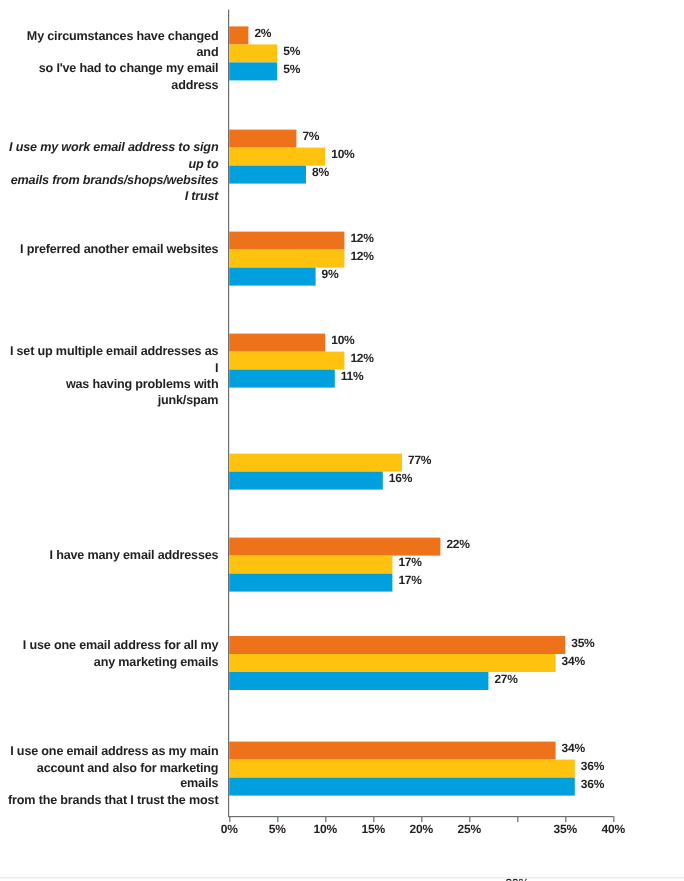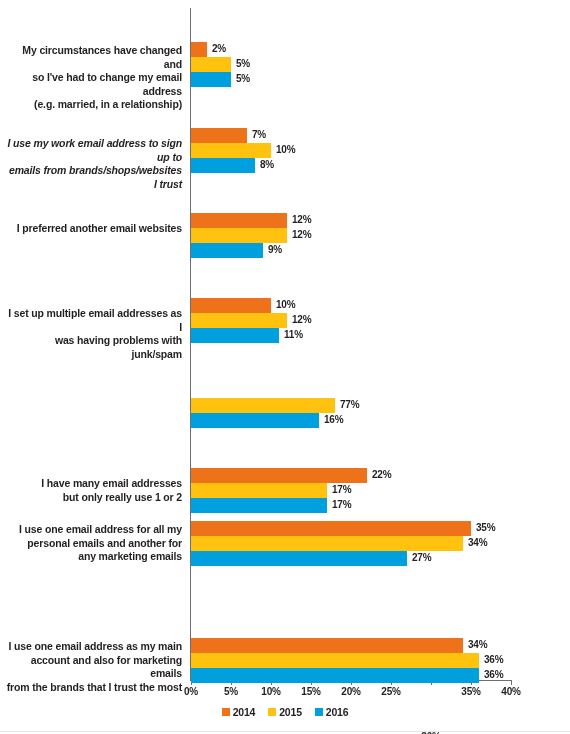--- a/index.html
+++ b/index.html
@@ -55,21 +55,20 @@
     transform: translateX(-50%);
     white-space: nowrap;
     letter-spacing: -0.2px;
   }
 
   
   .cat-group {
     position: absolute;
     left: 0;
     width: 570px;
-    margin-top: 20px;
   }
   .cat-label {
     position: absolute;
     right: 388px;              
     width: 176px;
     text-align: right;
     font-size: 10.5px;
     line-height: 13.5px;
     font-weight: bold;
     color: #231f20;
@@ -160,21 +159,20 @@
       <div class="tick" style="left: 471px;"></div>
       <div class="tick-label" style="left: 471px;">35%</div>
       <div class="tick" style="left: 511px;"></div>
       <div class="tick-label" style="left: 511px;">40%</div>
     </div>
   <div id="groups-layer">
       <div class="cat-group" style="top: 22px; height: 45px;">
         <div class="cat-label" style="top: 2.25px;">
           <div>My circumstances have changed and</div>
           <div>so I've had to change my email address</div>
-          <div>(e.g. married, in a relationship)</div>
         </div>
         <div class="bar-row" style="top: 0px; width: 340px;">
           <div class="bar" style="width: 16px; background: rgb(238, 114, 25);"></div>
           <div class="bar-value" style="left: 21px;">2%</div>
         </div>
         <div class="bar-row" style="top: 15px; width: 340px;">
           <div class="bar" style="width: 40px; background: rgb(255, 194, 14);"></div>
           <div class="bar-value" style="left: 45px;">5%</div>
         </div>
         <div class="bar-row" style="top: 30px; width: 340px;">
@@ -242,39 +240,37 @@
           <div class="bar-value" style="left: 149px;">77%</div>
         </div>
         <div class="bar-row" style="top: 30px; width: 340px;">
           <div class="bar" style="width: 128px; background: rgb(0, 160, 223);"></div>
           <div class="bar-value" style="left: 133px;">16%</div>
         </div>
       </div>
       <div class="cat-group" style="top: 448px; height: 45px;">
         <div class="cat-label" style="top: 9px;">
           <div>I have many email addresses</div>
-          <div>but only really use 1 or 2</div>
         </div>
         <div class="bar-row" style="top: 0px; width: 340px;">
           <div class="bar" style="width: 176px; background: rgb(238, 114, 25);"></div>
           <div class="bar-value" style="left: 181px; text-align: right;">22%</div>
         </div>
         <div class="bar-row" style="top: 15px; width: 340px;">
           <div class="bar" style="width: 136px; background: rgb(255, 194, 14);"></div>
           <div class="bar-value" style="left: 141px;">17%</div>
         </div>
         <div class="bar-row" style="top: 30px; width: 340px;">
           <div class="bar" style="width: 136px; background: rgb(0, 160, 223);"></div>
           <div class="bar-value" style="left: 141px;">17%</div>
         </div>
       </div>
-      <div class="cat-group" style="top: 501px; height: 45px;">
+      <div class="cat-group" style="top: 530px; height: 45px;">
         <div class="cat-label" style="top: 2.25px;">
           <div>I use one email address for all my</div>
-          <div>personal emails and another for</div>
           <div>any marketing emails</div>
         </div>
         <div class="bar-row" style="top: 0px; width: 340px;">
           <div class="bar" style="width: 280px; background: rgb(238, 114, 25);"></div>
           <div class="bar-value" style="left: 285px;">35%</div>
         </div>
         <div class="bar-row" style="top: 15px; width: 340px;">
           <div class="bar" style="width: 272px; background: rgb(255, 194, 14);"></div>
           <div class="bar-value" style="left: 277px;">34%</div>
         </div>
@@ -297,29 +293,15 @@
           <div class="bar" style="width: 288px; background: rgb(255, 194, 14);"></div>
           <div class="bar-value" style="left: 293px;">36%</div>
         </div>
         <div class="bar-row" style="top: 30px; width: 340px;">
           <div class="bar" style="width: 288px; background: rgb(0, 160, 223);"></div>
           <div class="bar-value" style="left: 293px;">36%</div>
         </div>
       </div>
     </div>
 
-  <div class="legend" id="legend">
-      <div class="legend-item">
-        <span class="legend-swatch" style="background: rgb(238, 114, 25);"></span>
-        <span class="legend-label">2014</span>
-      </div>
-      <div class="legend-item">
-        <span class="legend-swatch" style="background: rgb(255, 194, 14);"></span>
-        <span class="legend-label">2015</span>
-      </div>
-      <div class="legend-item">
-        <span class="legend-swatch" style="background: rgb(0, 160, 223);"></span>
-        <span class="legend-label">2016</span>
-      </div>
-    </div>
 
   <div class="bottom-rule"></div>
 </div>
 
 </body></html>

